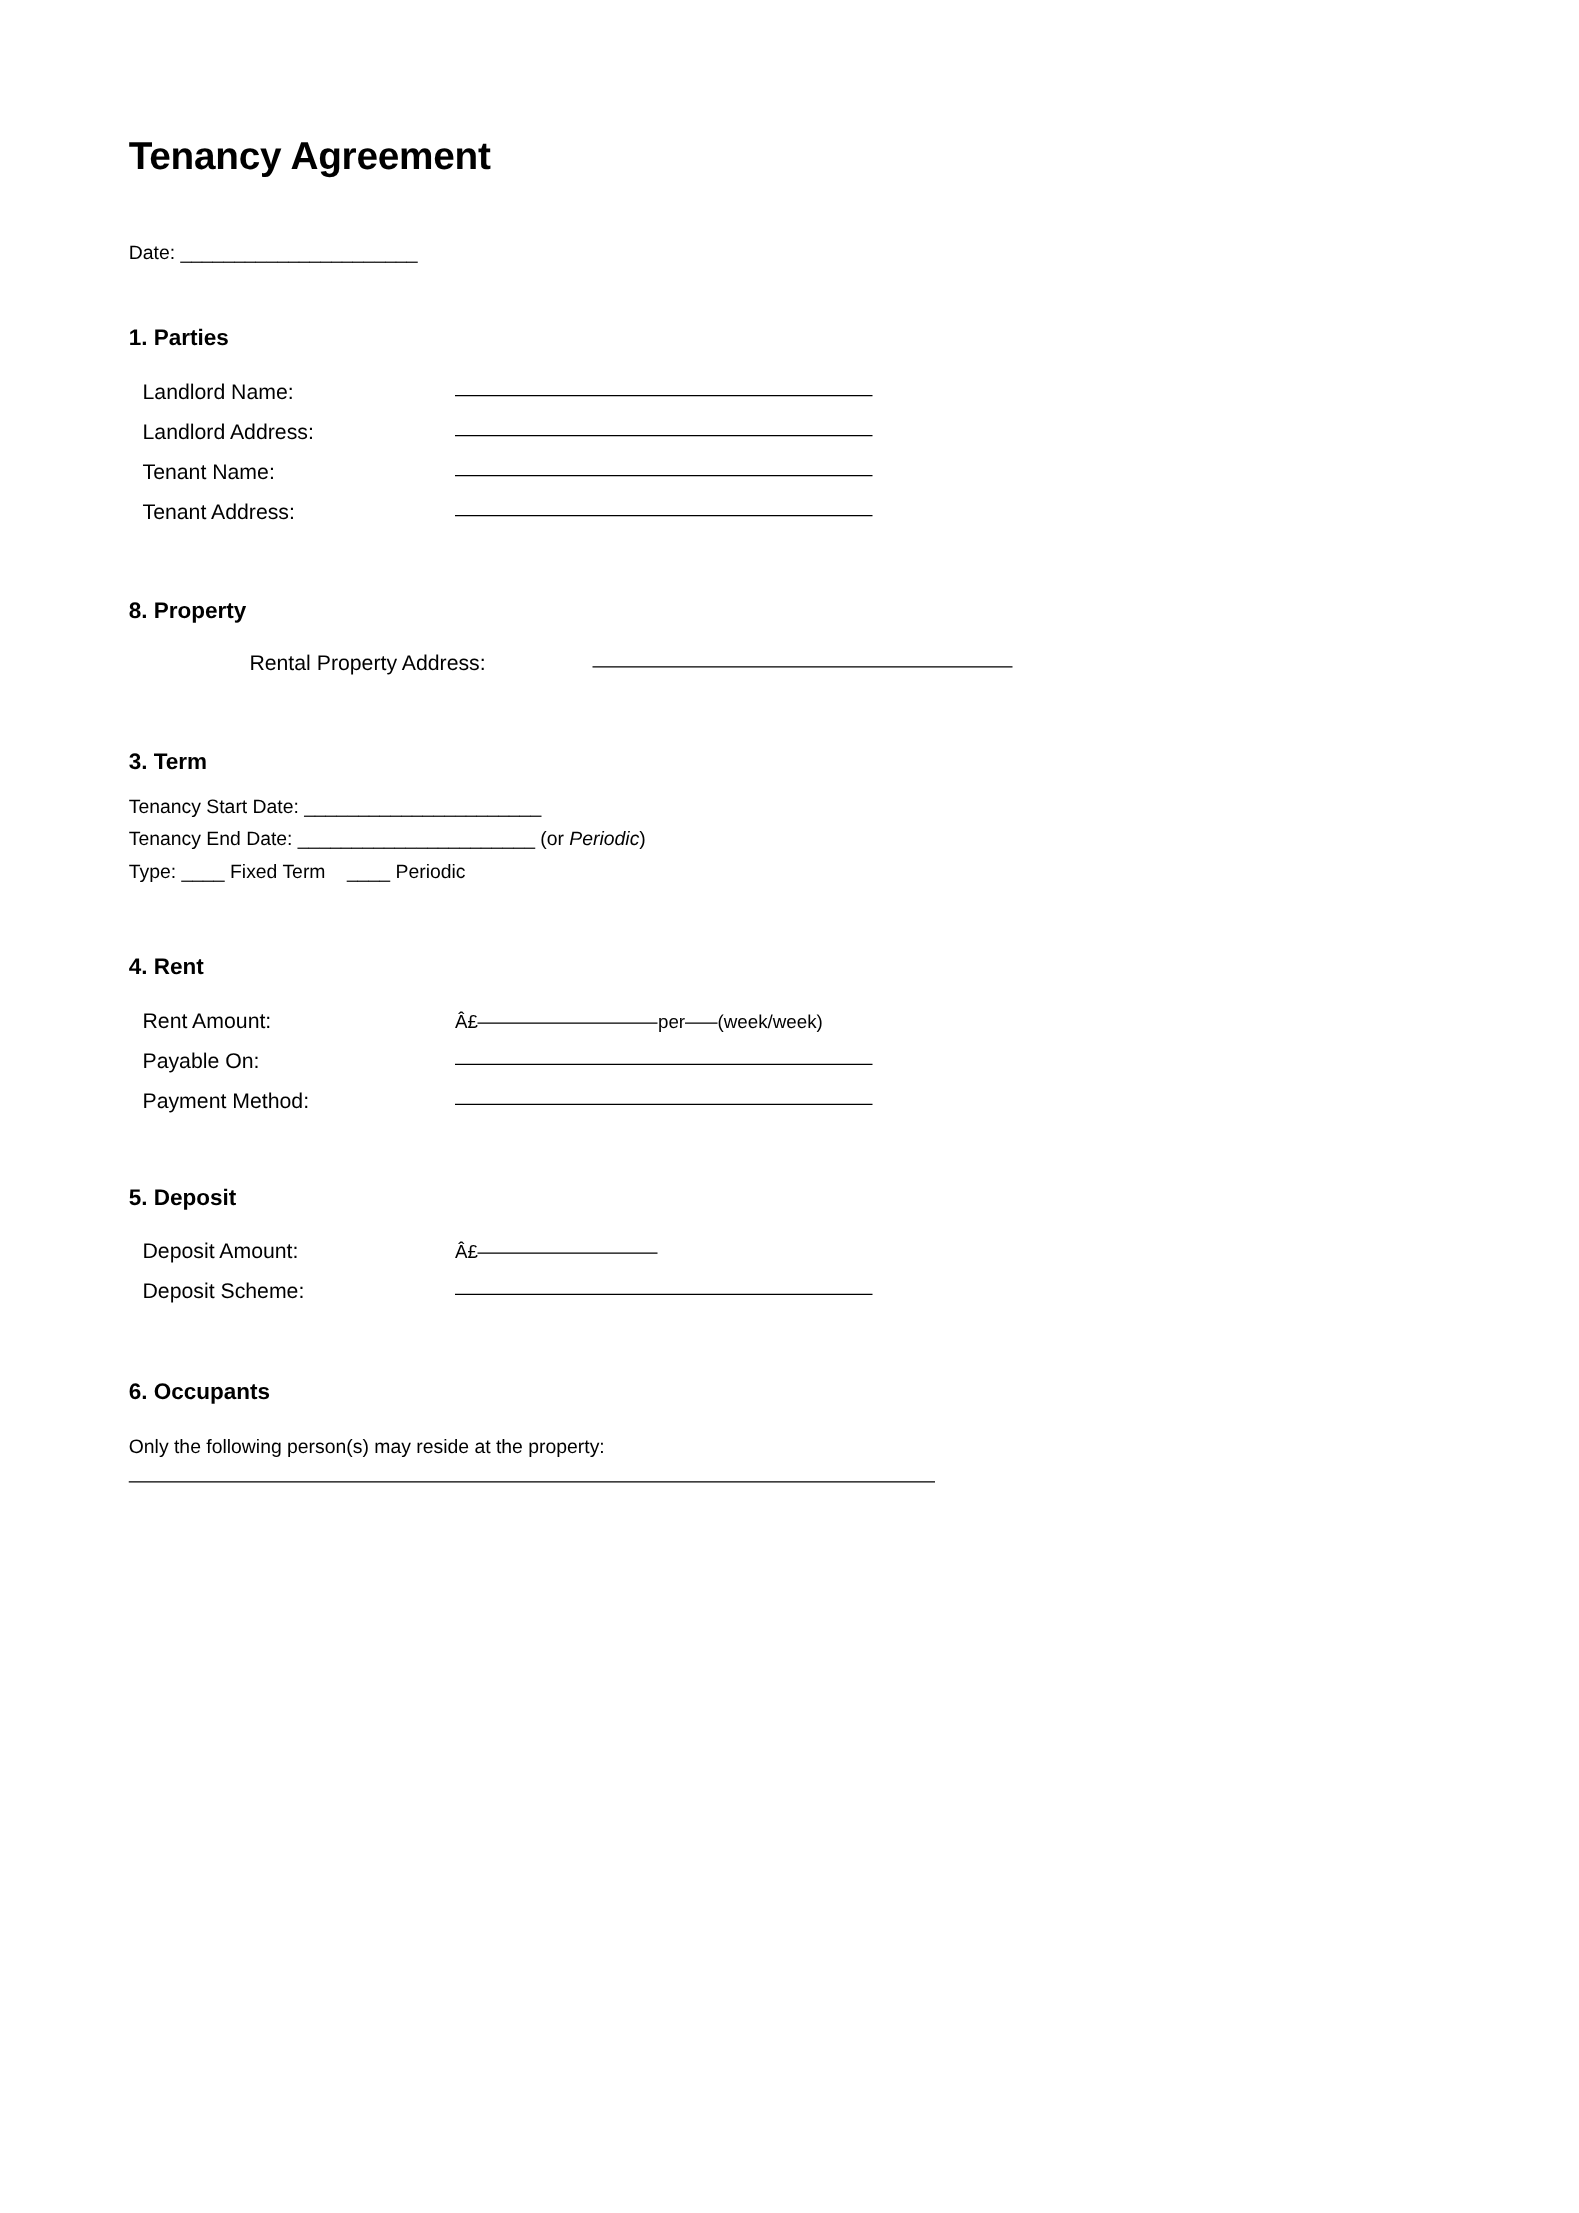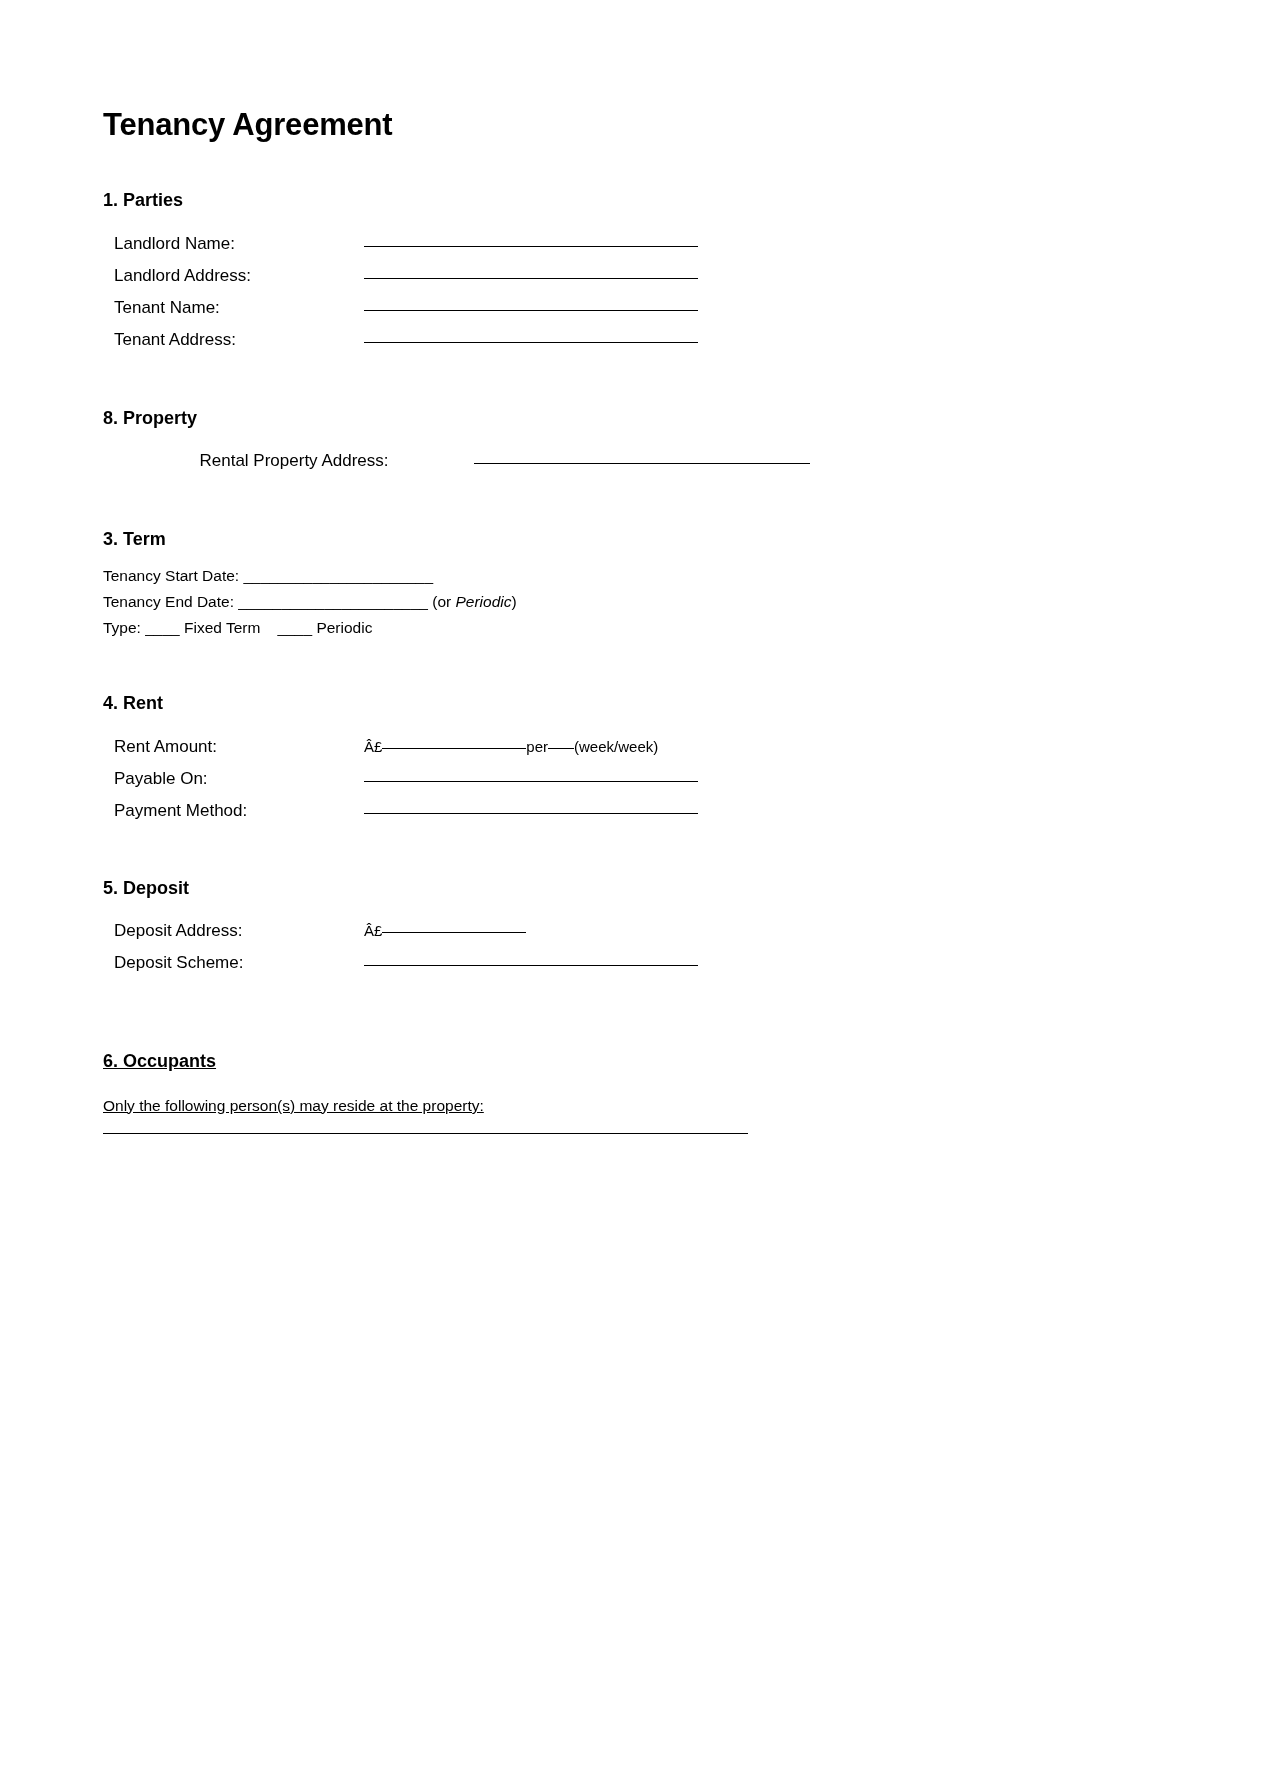--- a/index.html
+++ b/index.html
@@ -46,21 +46,21 @@
     font-weight: bold;
     margin: 0;
     line-height: 1.2;
   }
 
   .sec-parties   { margin-top: 48px; }
   .sec-property  { margin-top: 58px; }
   .sec-term      { margin-top: 58px; }
   .sec-rent      { margin-top: 52px; }
   .sec-deposit   { margin-top: 57px; }
-  .sec-occupants { margin-top: 78px; text-decoration: underline; }
+  .sec-occupants { margin-top: 60px; }
 
   
   .field-list { margin-top: 22px; }
   .field-row {
     display: flex;
     align-items: baseline;
     margin-bottom: 12px;
   }
   .field-row:last-child { margin-bottom: 0; }
   .field-label {
@@ -130,20 +130,21 @@
   }
 </style>
 </head>
 <body>
 
 <div class="page">
   <div class="content">
 
     <h1 class="doc-title">Tenancy Agreement</h1>
 
+    <div class="date-line">Date: ______________________</div>
 
     <div class="sec-parties">
       <h2 class="section-heading">1. Parties</h2>
       <div class="field-list">
         <div class="field-row std">
           <span class="field-label">Landlord Name:</span>
           <span class="field-rule"></span>
         </div>
         <div class="field-row std">
           <span class="field-label">Landlord Address:</span>
@@ -198,21 +199,21 @@
           <span class="field-label">Payment Method:</span>
           <span class="field-rule"></span>
         </div>
       </div>
     </div>
 
     <div class="sec-deposit">
       <h2 class="section-heading">5. Deposit</h2>
       <div class="field-list">
         <div class="field-row money">
-          <span class="field-label">Deposit Address:</span>
+          <span class="field-label">Deposit Amount:</span>
           <span class="money-prefix">Â£</span>
           <span class="inline-blank blank-deposit"></span>
         </div>
         <div class="field-row std">
           <span class="field-label">Deposit Scheme:</span>
           <span class="field-rule"></span>
         </div>
       </div>
     </div>
 

